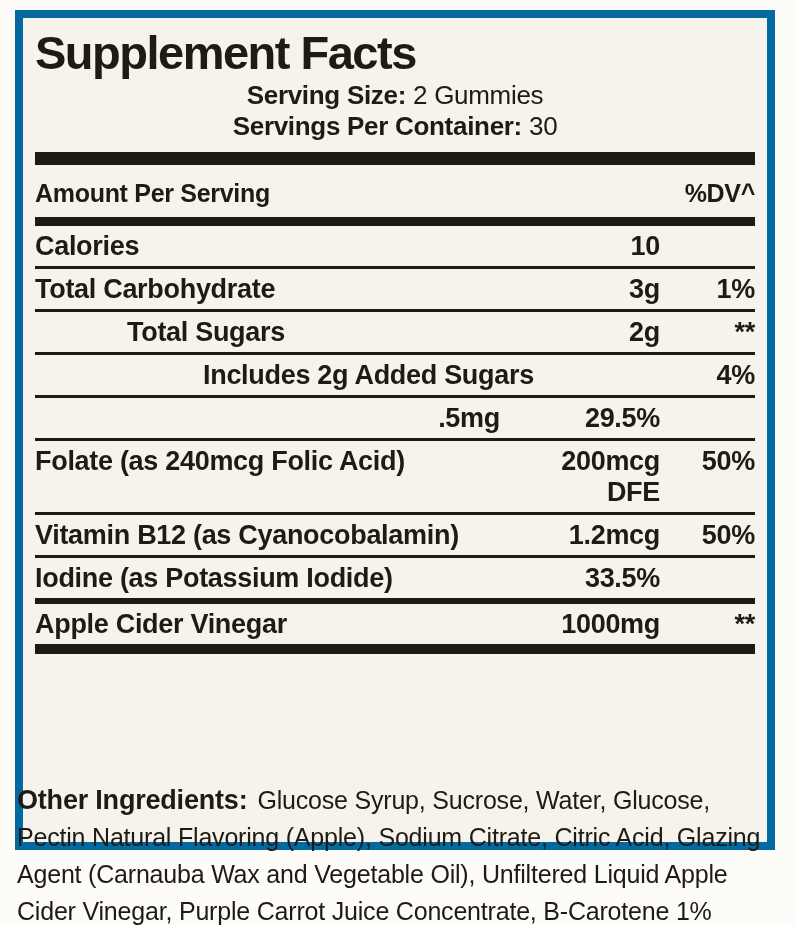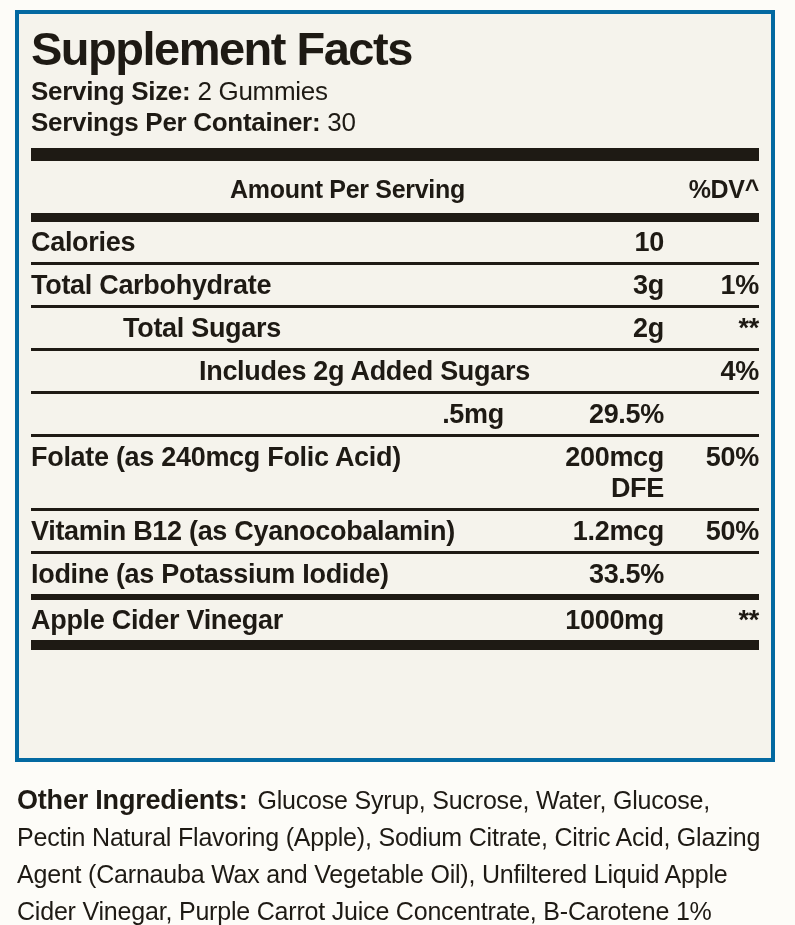--- a/index.html
+++ b/index.html
@@ -10,54 +10,55 @@
     background: #fdfcf8;
     font-family: "Liberation Sans", sans-serif;
     color: #1e1a14;
     overflow: hidden;
   }
   .facts-panel {
     position: absolute;
     left: 15px;
     top: 10px;
     width: 760px;
-    height: 752px;
+    height: 840px;
     box-sizing: border-box;
-    border: 4px solid #0369a1;
+    border: 8px solid #0369a1;
     background: #f5f3ec;
     padding: 0 12px;
   }
   .facts-title {
     font-size: 47px;
     line-height: 54px;
     font-weight: 700;
     letter-spacing: -1.5px;
     margin-top: 8px;
   }
   .serving-line {
     font-size: 26px;
     line-height: 31px;
     letter-spacing: -0.3px;
+    text-align: center;
   }
   .serving-line .lbl { font-weight: 700; }
   .serving-line .val { font-weight: 400; margin-left: 7px; }
   .bar { background: #1e1a14; width: 100%; }
   .bar-thick  { height: 13px; margin-top: 10px; }
   .bar-medium { height: 9px; }
   .bar-foot   { height: 10px; }
   .thead {
     display: grid;
     grid-template-columns: 1fr 95px;
     font-size: 25px;
     font-weight: 700;
     letter-spacing: -0.3px;
     padding: 14px 0 9px 0;
     align-items: baseline;
   }
-  .thead .amount-h { text-align: center; }
+  .thead .amount-h { text-align: left; }
   .thead .dv-h { text-align: right; }
   .nrow {
     display: grid;
     grid-template-columns: 1fr 160px 95px;
     align-items: baseline;
     font-size: 27px;
     font-weight: 700;
     letter-spacing: -0.3px;
     line-height: 31px;
     padding: 5px 0 4px 0;

